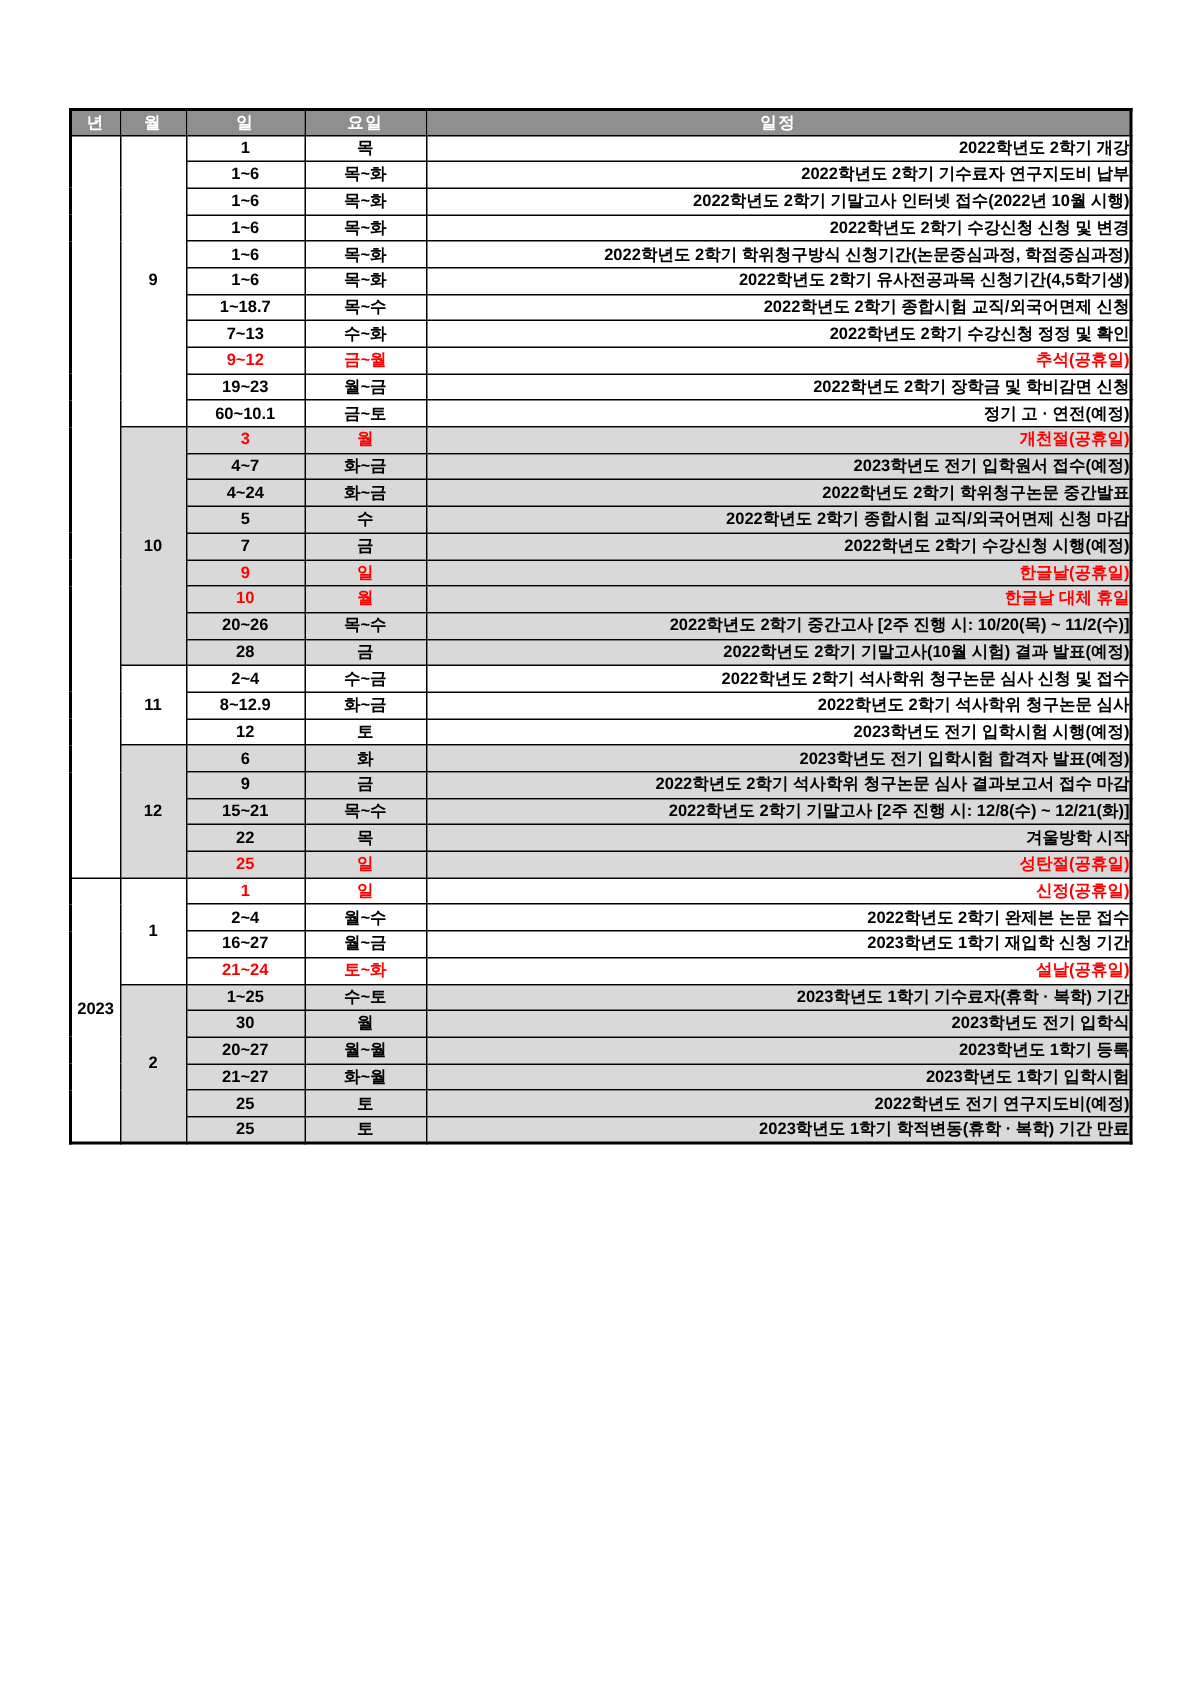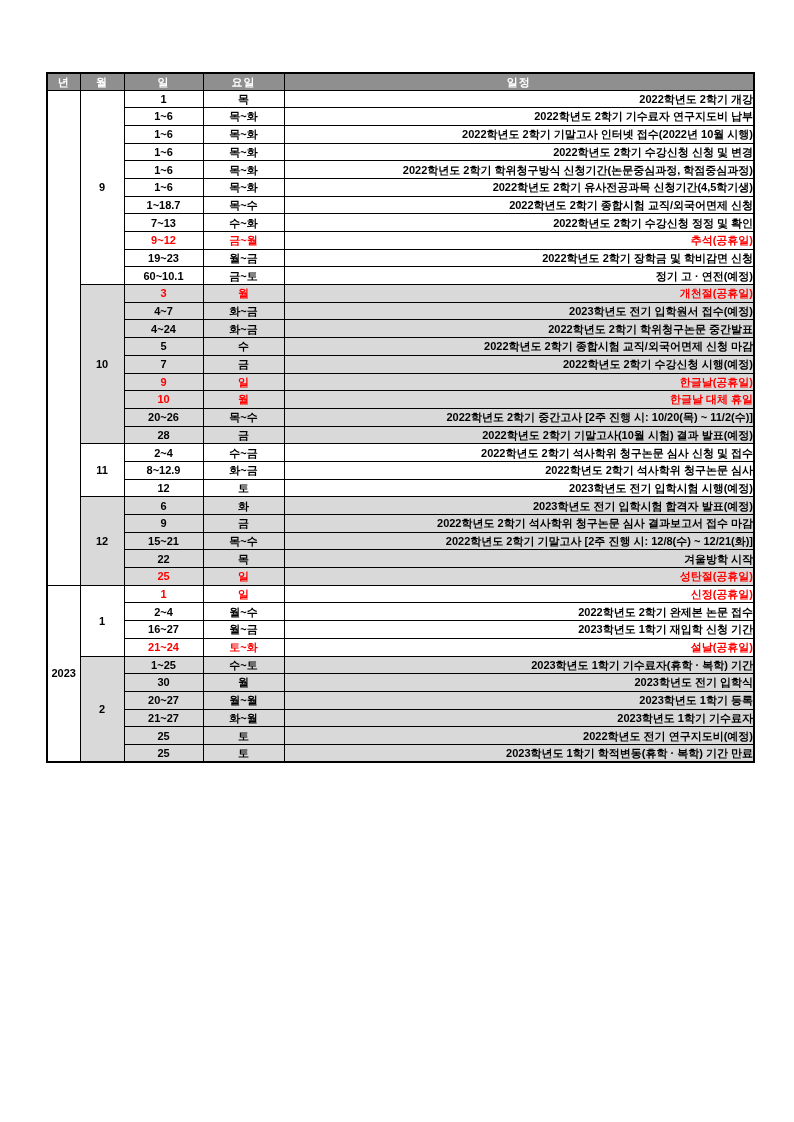--- a/index.html
+++ b/index.html
@@ -283,21 +283,21 @@
           <td class="event-cell">2023학년도 전기 입학식</td>
         </tr>
         <tr class="shaded">
           <td class="day-cell">20~27</td>
           <td class="weekday-cell">월~월</td>
           <td class="event-cell">2023학년도 1학기 등록</td>
         </tr>
         <tr class="shaded">
           <td class="day-cell">21~27</td>
           <td class="weekday-cell">화~월</td>
-          <td class="event-cell">2023학년도 1학기 기수료자</td>
+          <td class="event-cell">2023학년도 1학기 입학시험</td>
         </tr>
         <tr class="shaded">
           <td class="day-cell">25</td>
           <td class="weekday-cell">토</td>
           <td class="event-cell">2022학년도 전기 연구지도비(예정)</td>
         </tr>
         <tr class="shaded">
           <td class="day-cell">25</td>
           <td class="weekday-cell">토</td>
           <td class="event-cell">2023학년도 1학기 학적변동(휴학 · 복학) 기간 만료</td>

